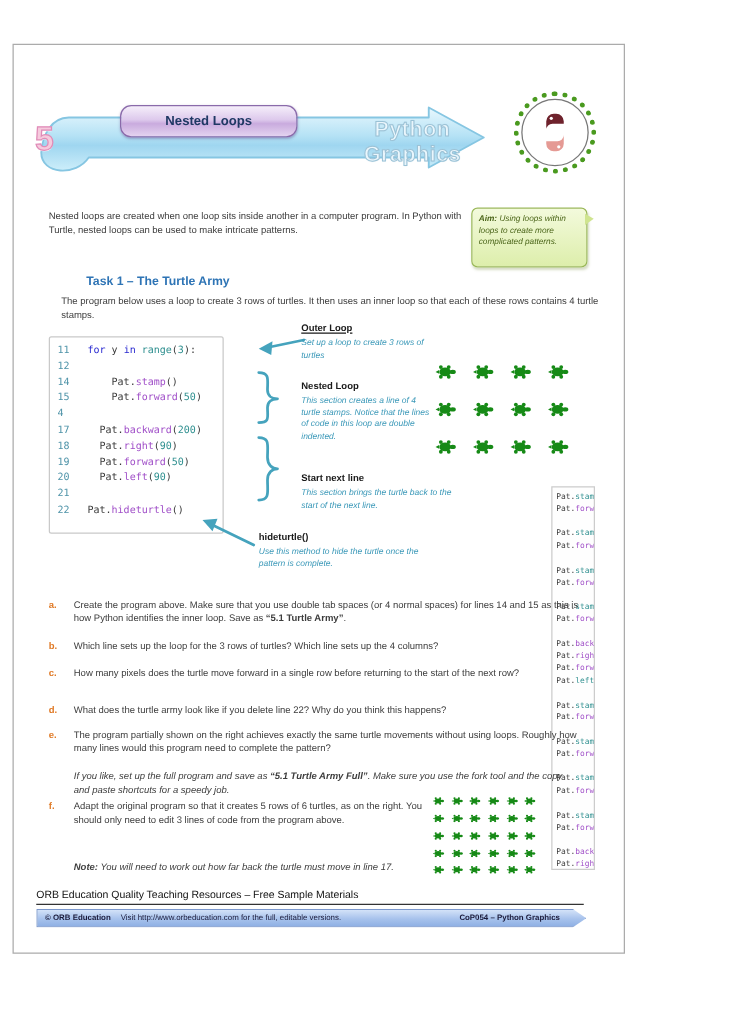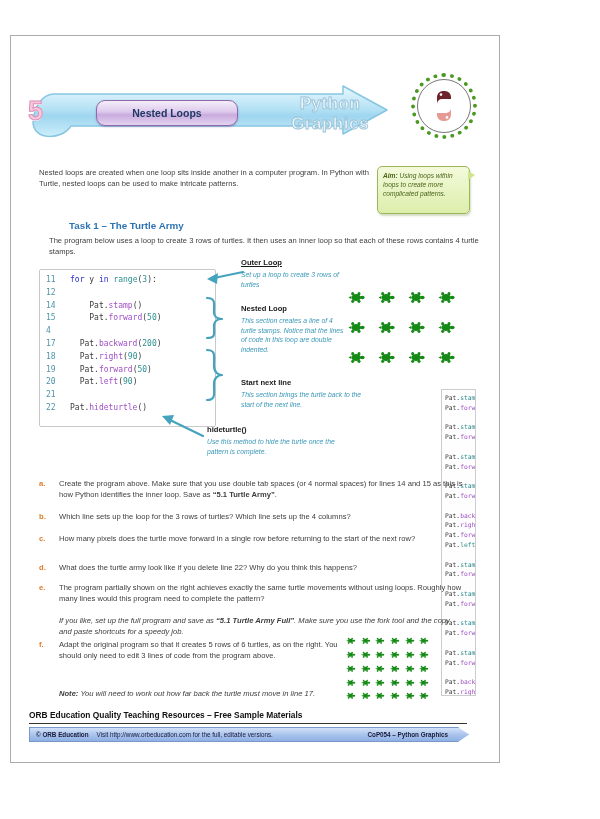--- a/index.html
+++ b/index.html
@@ -4,21 +4,21 @@
 <style>
   * { margin:0; padding:0; box-sizing:border-box; }
   html,body { width:600px; height:819px; background:#fff; font-family:"Liberation Sans", sans-serif; }
   .canvas { position:relative; width:600px; height:819px; background:#fff; overflow:hidden; }
   .page { position:absolute; left:10px; top:35px; width:490px; height:728px; border:1px solid #ababab; background:#fff; }
 
   
   .banner-svg { position:absolute; left:14px; top:44px; width:375px; height:62px; }
   .page-num { position:absolute; left:17px; top:60px; font-size:27px; font-weight:bold; color:#f6cadd;
               -webkit-text-stroke:1px #e08cb8; text-shadow:0 1px 0 #fff; }
-  .nl-button { position:absolute; left:85px; top:64px; width:142px; height:26px; border:1.5px solid #8a6aaa; border-radius:9px;
+  .nl-button { position:absolute; left:85px; top:48px; width:142px; height:26px; border:1.5px solid #8a6aaa; border-radius:9px;
                background:linear-gradient(180deg,#f5eefa 0%,#ddc9ec 45%,#c9abde 58%,#e4d3f0 100%);
                display:flex; align-items:center; justify-content:center;
                font-size:10.5px; font-weight:bold; color:#1f3864; box-shadow:0 1px 2px rgba(80,50,120,.35); }
   .banner-sub { position:absolute; left:252px; top:58px; width:134px; text-align:center;
                 font-size:17px; font-weight:bold; letter-spacing:.5px; color:#eaf6fc;
                 -webkit-text-stroke:.8px #9bc2d6; text-shadow:0 0 1px #9bc2d6; }
   .badge { position:absolute; left:400px; top:37px; width:66px; height:66px; border-radius:50%;
            border:4px dotted #4a9a1f; background:#fff; display:flex; align-items:center; justify-content:center; }
   .badge-inner { width:54px; height:54px; border-radius:50%; border:1px solid #777; background:#fff;
                  display:flex; align-items:center; justify-content:center; }
@@ -30,21 +30,21 @@
              font-size:6.6px; line-height:9.2px; color:#4a6418; font-style:italic; box-shadow:1px 2px 2px rgba(120,140,60,.3); }
   .aim-box:after { content:""; position:absolute; right:-6px; top:4px; width:0; height:0;
                    border-top:4px solid transparent; border-bottom:5px solid transparent; border-left:7px solid #cfe48f; }
   .aim-label { font-weight:bold; }
 
   
   .task-heading { position:absolute; left:28px; top:184px; font-size:9.8px; font-weight:bold; color:#2e74b5;margin-left:30px; }
   .task-desc { position:absolute; left:38px; top:200px; width:445px; font-size:7.6px; line-height:10.6px; color:#3d3d3d; }
 
   
-  .code-box { position:absolute; left:28px; top:233px; width:177px; height:158px; border:1px solid #c9c9c9;
+  .code-box { position:absolute; left:28px; top:233px; width:140px; height:158px; border:1px solid #c9c9c9;
               border-radius:2px; background:#fff; padding:4px 0 0 6px; overflow:hidden; }
   .cline { display:flex; height:12.8px; line-height:12.8px; font-family:"DejaVu Sans Mono", monospace; font-size:8px; white-space:pre; }
   .lnum { width:24px; color:#4e93a8; flex:0 0 24px; }
   .tk-kw { color:#2a2ad0; } .tk-fn { color:#2e8f8f; } .tk-me { color:#a04fc8; } .tk-nu { color:#2e8f8f; } .tk-pl { color:#3a3a3a; }
 
   
   .connectors { position:absolute; inset:0; width:489px; height:727px; pointer-events:none; }
 
   
   .ann-title { position:absolute; font-size:7.6px; font-weight:bold; color:#1a1a1a; }
@@ -70,21 +70,21 @@
   .task-text p + p { margin-top:12px; }
   .task-text .b { font-weight:bold; }
   .task-text .i { font-style:italic; }
   #task-a { top:443px; } #task-b { top:476px; } #task-c { top:498px; } #task-d { top:527px; }
   #task-e { top:547px; } #task-f { top:604px; }
   #task-a .task-text, #task-b .task-text, #task-c .task-text, #task-d .task-text, #task-e .task-text { width:405px; }
   #task-f .task-text { width:288px; }
   #task-f .task-text p + p { margin-top:28px; }
 
   
-  .footer-heading { position:absolute; left:18px; top:674px; width:438px; font-size:8.4px; font-weight:bold; color:#111;
+  .footer-heading { position:absolute; left:18px; top:674px; width:438px; font-size:8.4px; font-weight:normal; color:#111;
                     border-bottom:1.5px solid #333; padding-bottom:3px; }
   .footer-bar { position:absolute; left:18px; top:691px; width:440px; height:15px;
                 background:linear-gradient(180deg,#d3e2f8 0%,#a7c2ec 55%,#8fb0e4 100%);
                 border:1px solid #7a97cc;
                 clip-path:polygon(0 0, calc(100% - 11px) 0, 100% 50%, calc(100% - 11px) 100%, 0 100%);
                 display:flex; align-items:center; font-size:6.3px; color:#1a1a3a; }
   .footer-copy { font-weight:bold; margin-left:6px; }
   .footer-visit { margin-left:8px; }
   .footer-code { font-weight:bold; margin-left:auto; margin-right:20px; }
 </style>

